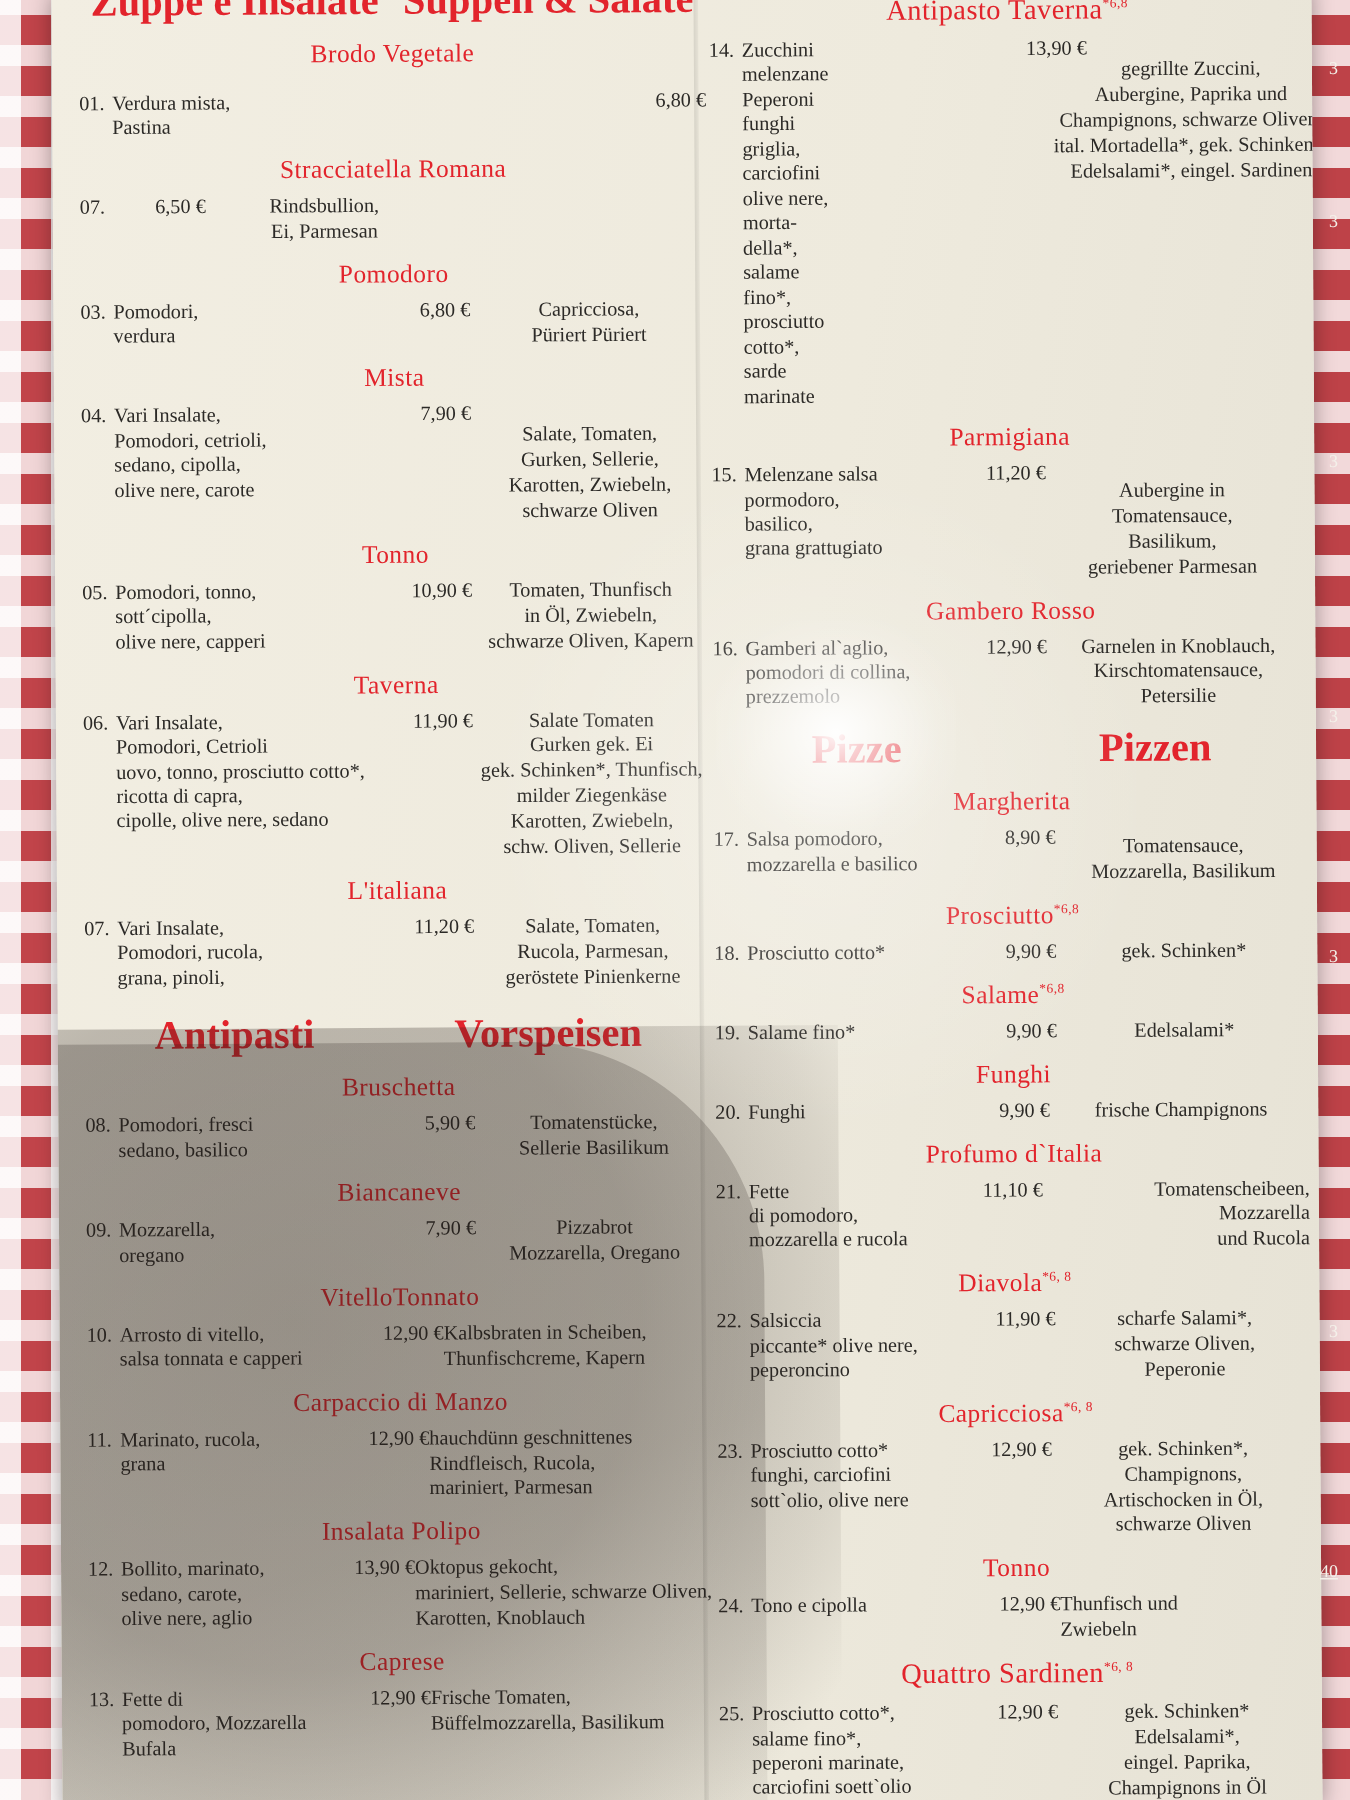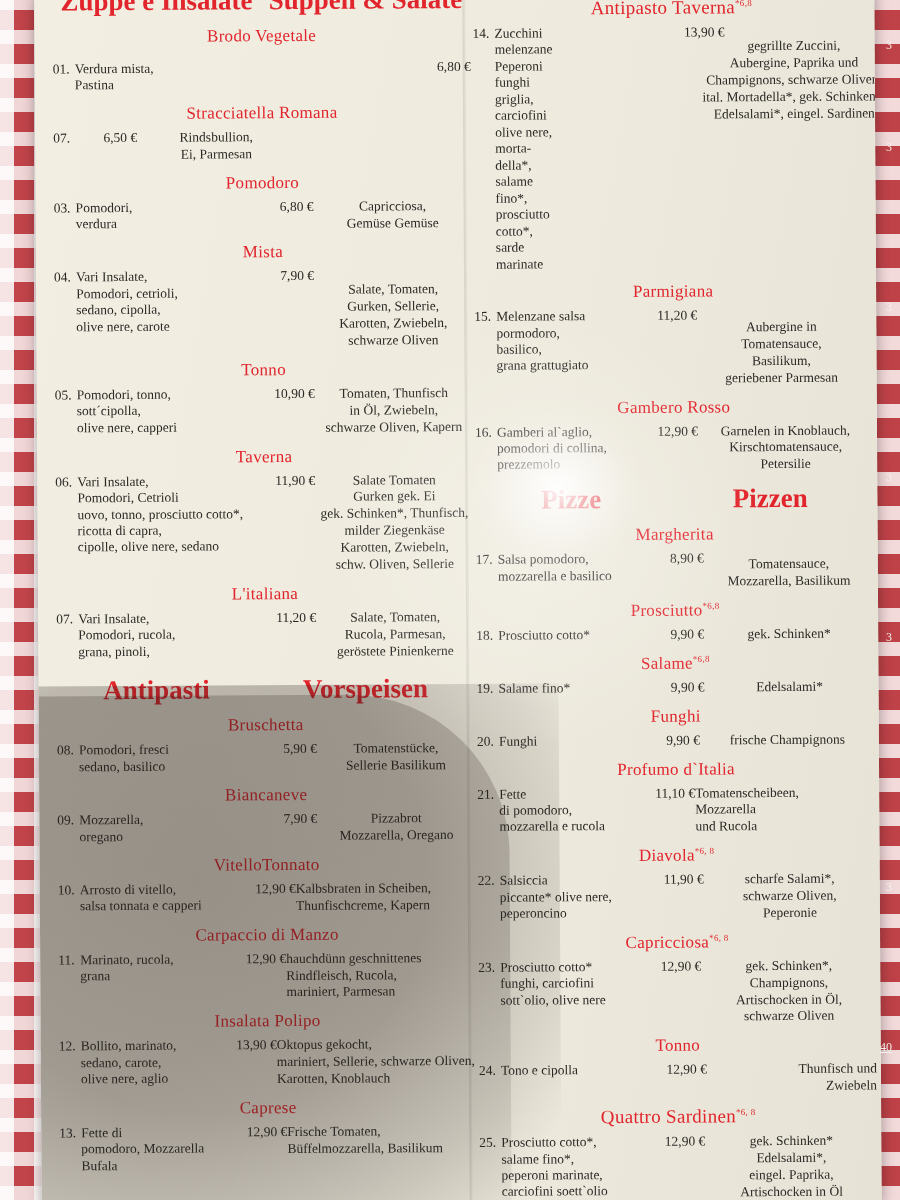--- a/index.html
+++ b/index.html
@@ -132,21 +132,21 @@
     <div class="cat">Pomodoro</div>
     <div class="item">
       <div class="num">03.</div>
       <div class="name">
         <span class="ln">Pomodori,</span>
         <span class="ln">verdura</span>
       </div>
       <div class="price">6,80 €</div>
       <div class="desc">
         <span class="ln">Capricciosa,</span>
-        <span class="ln">Gemüse Gemüse</span>
+        <span class="ln">Püriert Püriert</span>
       </div>
     </div>
 
     <div class="cat">Mista</div>
     <div class="item">
       <div class="num">04.</div>
       <div class="name">
         <span class="ln">Vari Insalate,</span>
         <span class="ln">Pomodori, cetrioli,</span>
         <span class="ln">sedano, cipolla,</span>
@@ -426,21 +426,21 @@
 
     <div class="cat">Profumo d`Italia</div>
     <div class="item">
       <div class="num">21.</div>
       <div class="name" style="max-width:130px;">
         <span class="ln">Fette</span>
         <span class="ln">di pomodoro,</span>
         <span class="ln">mozzarella e rucola</span>
       </div>
       <div class="price">11,10 €</div>
-      <div class="desc" style="width:178px;text-align:left;">
+      <div class="desc" style="width:178px;text-align:right;">
         <span class="ln">Tomatenscheibeen,</span>
         <span class="ln">Mozzarella</span>
         <span class="ln">und Rucola</span>
       </div>
     </div>
 
     <div class="cat">
       <span>Diavola</span><sup>*6, 8</sup>
     </div>
     <div class="item">
@@ -477,21 +477,21 @@
       </div>
     </div>
 
     <div class="cat">Tonno</div>
     <div class="item">
       <div class="num">24.</div>
       <div class="name">
         <span class="ln">Tono e cipolla</span>
       </div>
       <div class="price">12,90 €</div>
-      <div class="desc" style="width:170px;text-align:right;">
+      <div class="desc" style="width:170px;text-align:left;">
         <span class="ln">Thunfisch und</span>
         <span class="ln">Zwiebeln</span>
       </div>
     </div>
 
     <div class="cat" style="font-size:19px;">
       <span>Quattro Sardinen</span><sup>*6, 8</sup>
     </div>
     <div class="item">
       <div class="num">25.</div>
@@ -499,21 +499,21 @@
         <span class="ln">Prosciutto cotto*,</span>
         <span class="ln">salame fino*,</span>
         <span class="ln">peperoni marinate,</span>
         <span class="ln">carciofini soett`olio</span>
       </div>
       <div class="price">12,90 €</div>
       <div class="desc" style="width:172px;text-align:center;">
         <span class="ln">gek. Schinken*</span>
         <span class="ln">Edelsalami*,</span>
         <span class="ln">eingel. Paprika,</span>
-        <span class="ln">Artischocken in Öl</span>
+        <span class="ln">Champignons in Öl</span>
       </div>
     </div>
 
   </div>
 
   <div class="fold"></div>
   <div class="glare2"></div>
   <div class="glare"></div>
   <div class="shadow-edge"></div>
   <div class="shadow-blob"></div>

